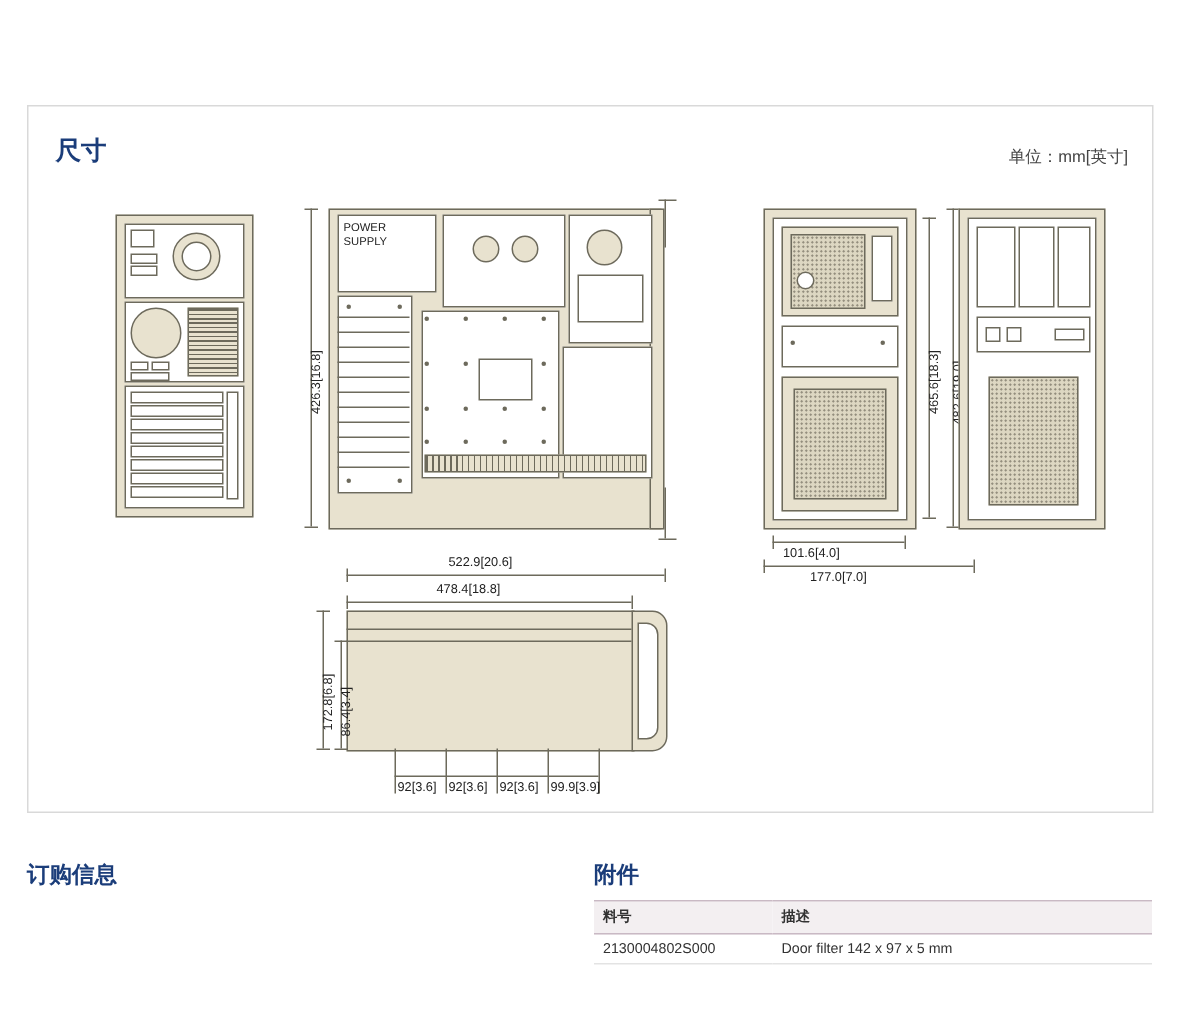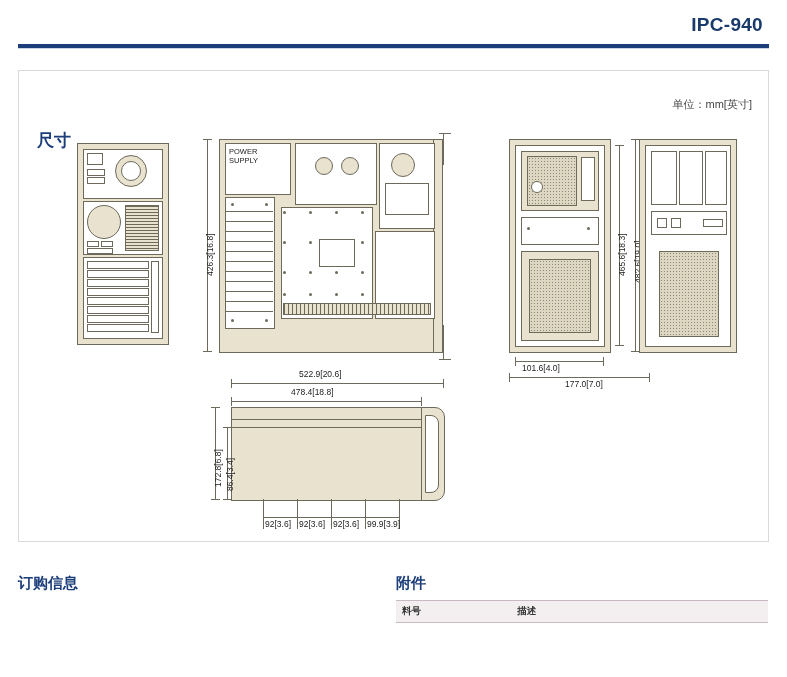--- a/index.html
+++ b/index.html
@@ -31,21 +31,21 @@
     background:#c9d4e4;
   }
 
   
   .panel{
     position:absolute;left:18px;top:70px;width:749px;height:470px;
     border:1px solid #d9d9d9;background:#fff;
   }
   .panel-title{
     position:absolute;left:18px;top:18px;
-    font-size:17px;font-weight:bold;color:#1b3d7a;margin-top:40px;
+    font-size:17px;font-weight:bold;color:#1b3d7a;
   }
   .panel-unit{
     position:absolute;right:16px;top:26px;
     font-size:11px;color:#444;
   }
 
   
   .drw{position:absolute;}
   .beige{background:#e8e2cf;border:1px solid #6d6a5c;}
   .white{background:#ffffff;border:1px solid #6d6a5c;}
@@ -75,25 +75,20 @@
   }
   table.t td{
     border-bottom:1px solid #e3e3e3;text-align:left;padding:4px 6px;
   }
 </style>
 </head>
 <body>
 
 <div class="page">
 
-  <div class="header">
-    <div class="header-title">IPC-940</div>
-    <div class="header-rule"></div>
-    <div class="header-rule-light"></div>
-  </div>
 
   <div class="panel">
     <div class="panel-title">尺寸</div>
     <div class="panel-unit">单位：mm[英寸]</div>
 
     <div>
       <div class="drw beige" style="left:58px;top:72px;width:90px;height:200px;"></div>
 
       <div class="drw white" style="left:64px;top:78px;width:78px;height:48px;"></div>
       <div class="hole" style="left:96px;top:84px;width:30px;height:30px;"></div>
@@ -214,21 +209,21 @@
       <div class="lblv" style="left:614px;top:212px;">482.6[19.0]</div>
 
       <div class="ln" style="left:496px;top:290px;width:88px;height:1px;"></div>
       <div class="ln" style="left:496px;top:286px;width:1px;height:9px;"></div>
       <div class="ln" style="left:584px;top:286px;width:1px;height:9px;"></div>
       <div class="lbl" style="left:503px;top:292px;">101.6[4.0]</div>
 
       <div class="ln" style="left:490px;top:306px;width:140px;height:1px;"></div>
       <div class="ln" style="left:490px;top:302px;width:1px;height:9px;"></div>
       <div class="ln" style="left:630px;top:302px;width:1px;height:9px;"></div>
-      <div class="lbl" style="left:546px;top:308px;">177.0[7.0]</div>
+      <div class="lbl" style="left:521px;top:308px;">177.0[7.0]</div>
     </div>
 
     <div>
       <div class="drw beige" style="left:620px;top:68px;width:96px;height:212px;"></div>
       <div class="drw white" style="left:626px;top:74px;width:84px;height:200px;"></div>
 
       <div class="drw" style="left:632px;top:80px;width:24px;height:52px;border:1px solid #6d6a5c;background:#fff;"></div>
       <div class="drw" style="left:660px;top:80px;width:22px;height:52px;border:1px solid #6d6a5c;background:#fff;"></div>
       <div class="drw" style="left:686px;top:80px;width:20px;height:52px;border:1px solid #6d6a5c;background:#fff;"></div>
 
@@ -287,16 +282,20 @@
 
   <div class="sec-title" style="left:396px;top:574px;">附件</div>
   <table class="t" style="left:396px;top:600px;width:372px;">
     <thead>
       <tr>
         <th style="width:110px;">料号</th>
         <th style="width:262px;">描述</th>
       </tr>
     </thead>
     <tbody>
+      <tr>
+        <td>2130004802S000</td>
+        <td>Door filter 142 x 97 x 5 mm</td>
+      </tr>
     </tbody>
   </table>
 
 </div>
 
 </body></html>

